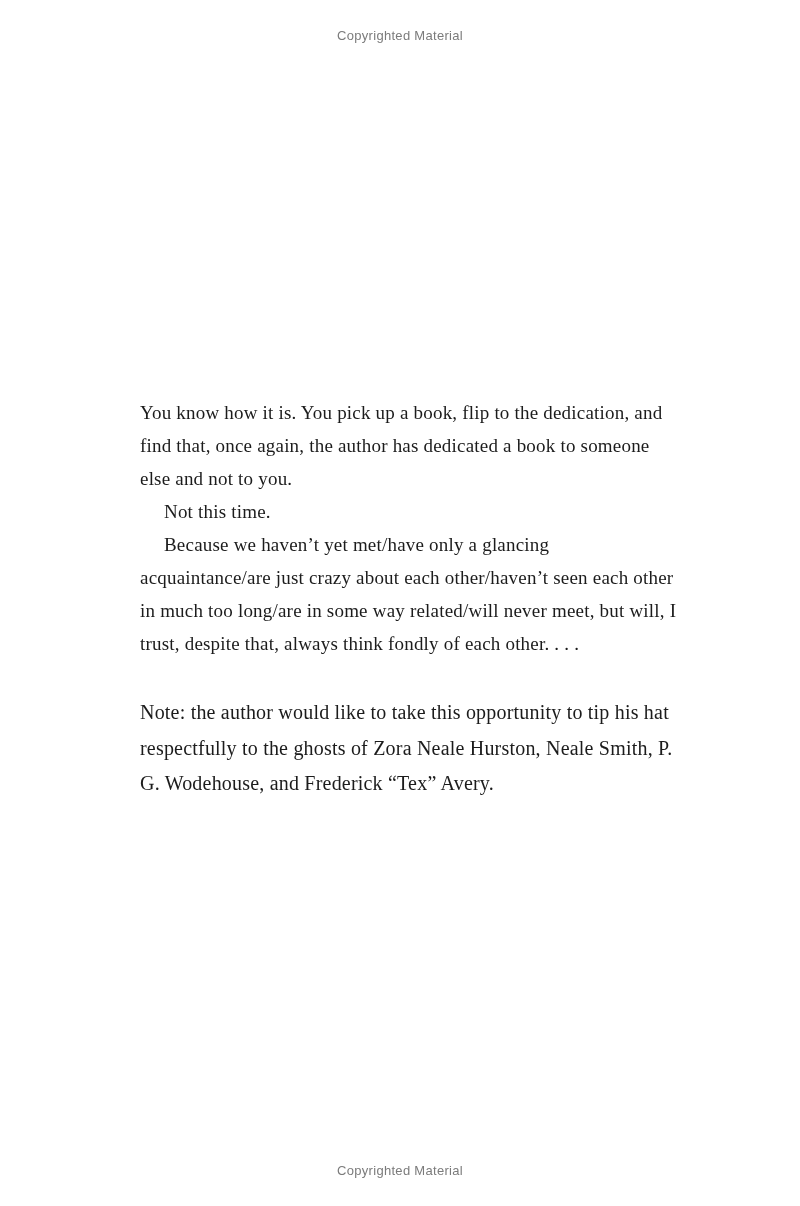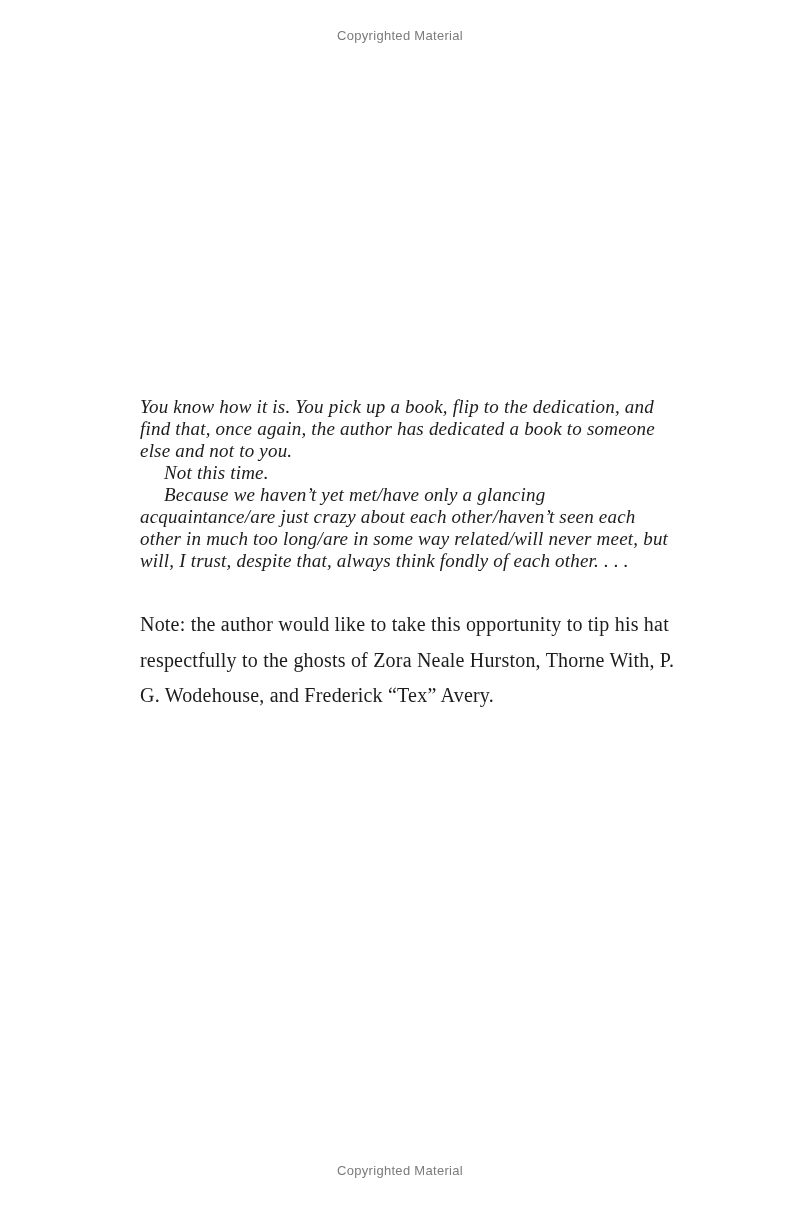--- a/index.html
+++ b/index.html
@@ -34,23 +34,22 @@
     left: 140px;
     top: 396px;
     width: 538px;
     color: #1c1c1c;
   }
   .text-block p {
     margin: 0;
     padding: 0;
   }
   .ded {
-    font-style: italic;
     font-size: 19px;
-    line-height: 22px;
+    line-height: 33px;
     letter-spacing: 0.2px;
   }
   .ded.indent {
     text-indent: 24px;
   }
   .note {
     font-style: normal;
     font-size: 20px;
     line-height: 35.5px;
     letter-spacing: 0.2px;
@@ -61,18 +60,18 @@
 <body>
 
 <div class="page">
 
   <div class="watermark top">Copyrighted Material</div>
 
   <div class="text-block">
     <p class="ded noindent">You know how it is. You pick up a book, flip to the dedication, and find that, once again, the author has dedicated a book to someone else and not to you.</p>
     <p class="ded indent">Not this time.</p>
     <p class="ded indent">Because we haven’t yet met/have only a glancing acquaintance/are just crazy about each other/haven’t seen each other in much too long/are in some way related/will never meet, but will, I trust, despite that, always think fondly of each other. . . .</p>
-    <p class="note">Note: the author would like to take this opportunity to tip his hat respectfully to the ghosts of Zora Neale Hurston, Thorne With, P. G. Wodehouse, and Frederick “Tex” Avery.</p>
+    <p class="note">Note: the author would like to take this opportunity to tip his hat respectfully to the ghosts of Zora Neale Hurston, Neale Smith, P. G. Wodehouse, and Frederick “Tex” Avery.</p>
   </div>
 
   <div class="watermark bottom">Copyrighted Material</div>
 
 </div>
 
 </body></html>

